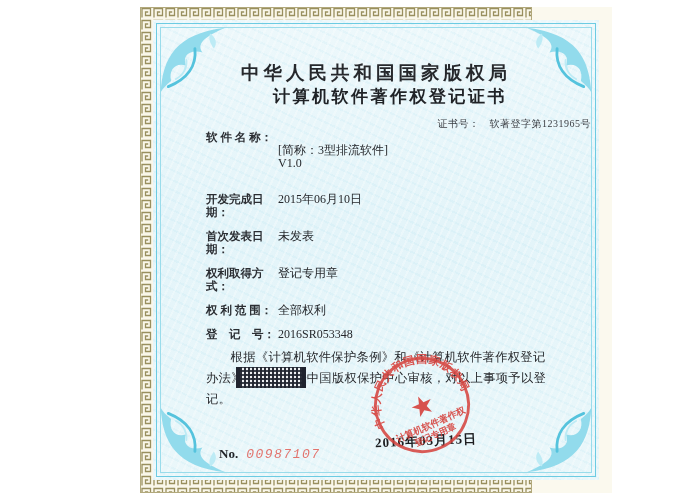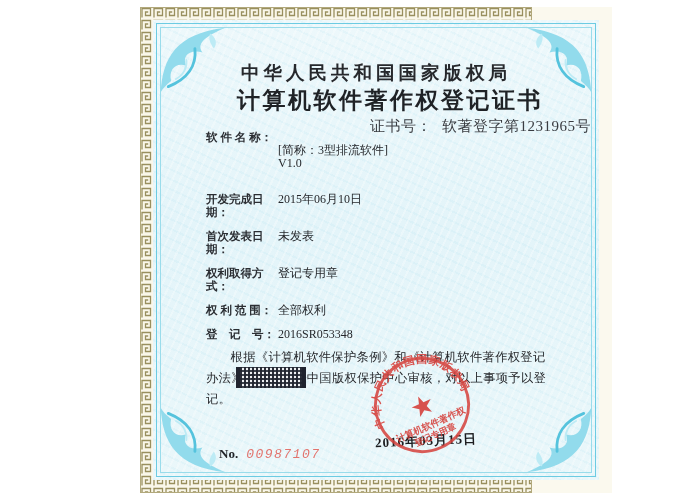--- a/index.html
+++ b/index.html
@@ -28,24 +28,24 @@
   .corner.tr{right:2px;top:2px;transform:scaleX(-1);}
   .corner.bl{left:2px;bottom:2px;transform:scaleY(-1);}
   .corner.br{right:2px;bottom:2px;transform:scale(-1,-1);}
 
   .authority{
     position:absolute;left:0;right:0;top:40px;text-align:center;
     font-size:18.5px;font-weight:700;letter-spacing:4px;color:#26282c;
   }
   .cert-title{
     position:absolute;left:0;right:0;top:65px;text-align:center;
-    font-size:23px;font-weight:700;letter-spacing:2.5px;color:#1f2226;padding-left:28px;
+    font-size:17px;font-weight:700;letter-spacing:2.5px;color:#1f2226;padding-left:28px;
   }
   .certno-row{
-    position:absolute;right:8px;top:97px;font-size:15px;color:#3a3d42;letter-spacing:.5px;
+    position:absolute;right:8px;top:97px;font-size:10px;color:#3a3d42;letter-spacing:.5px;
   }
   .certno-row .lab{margin-right:10px;}
 
   .body{position:absolute;left:53px;right:12px;top:111px;color:#26282c;}
   .row{display:flex;line-height:13px;font-size:12px;}
   .row .lbl{flex:none;width:72px;font-size:11.5px;font-weight:600;color:#2b2e33;}
   .row .val{font-weight:500;}
   .mt-a{margin-top:23px;}
   .mt-b{margin-top:11px;}
   .statement{

